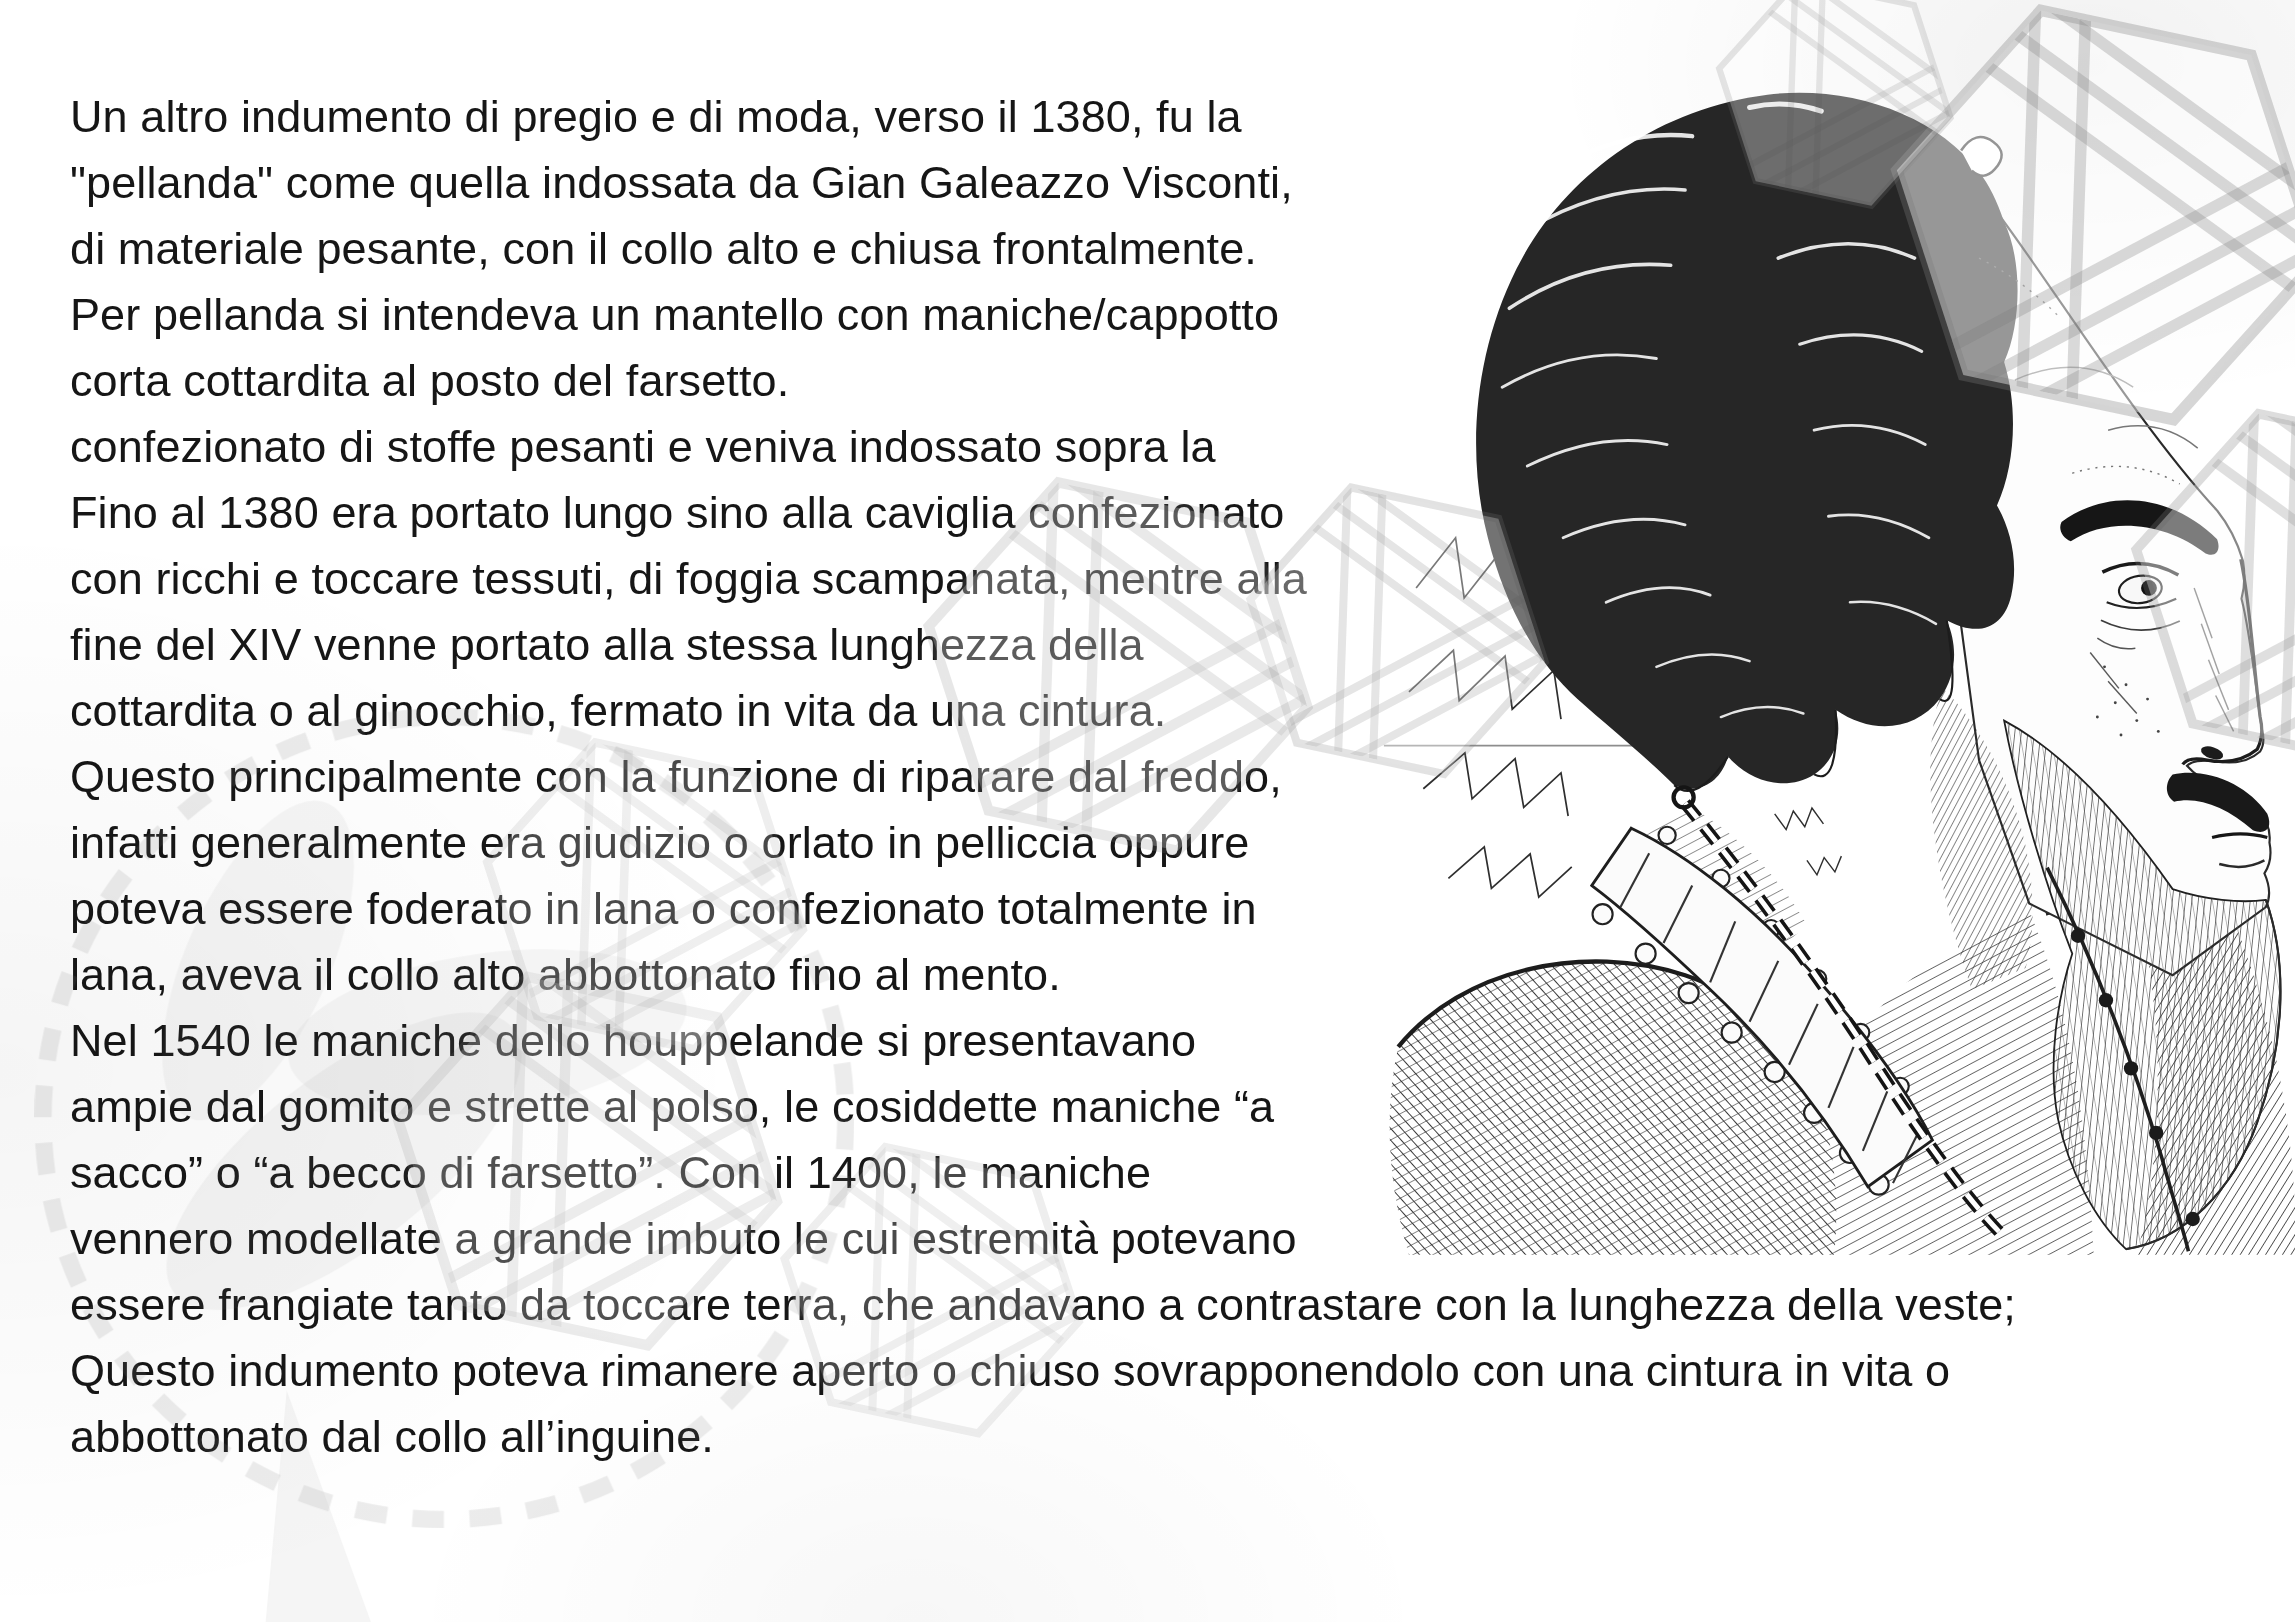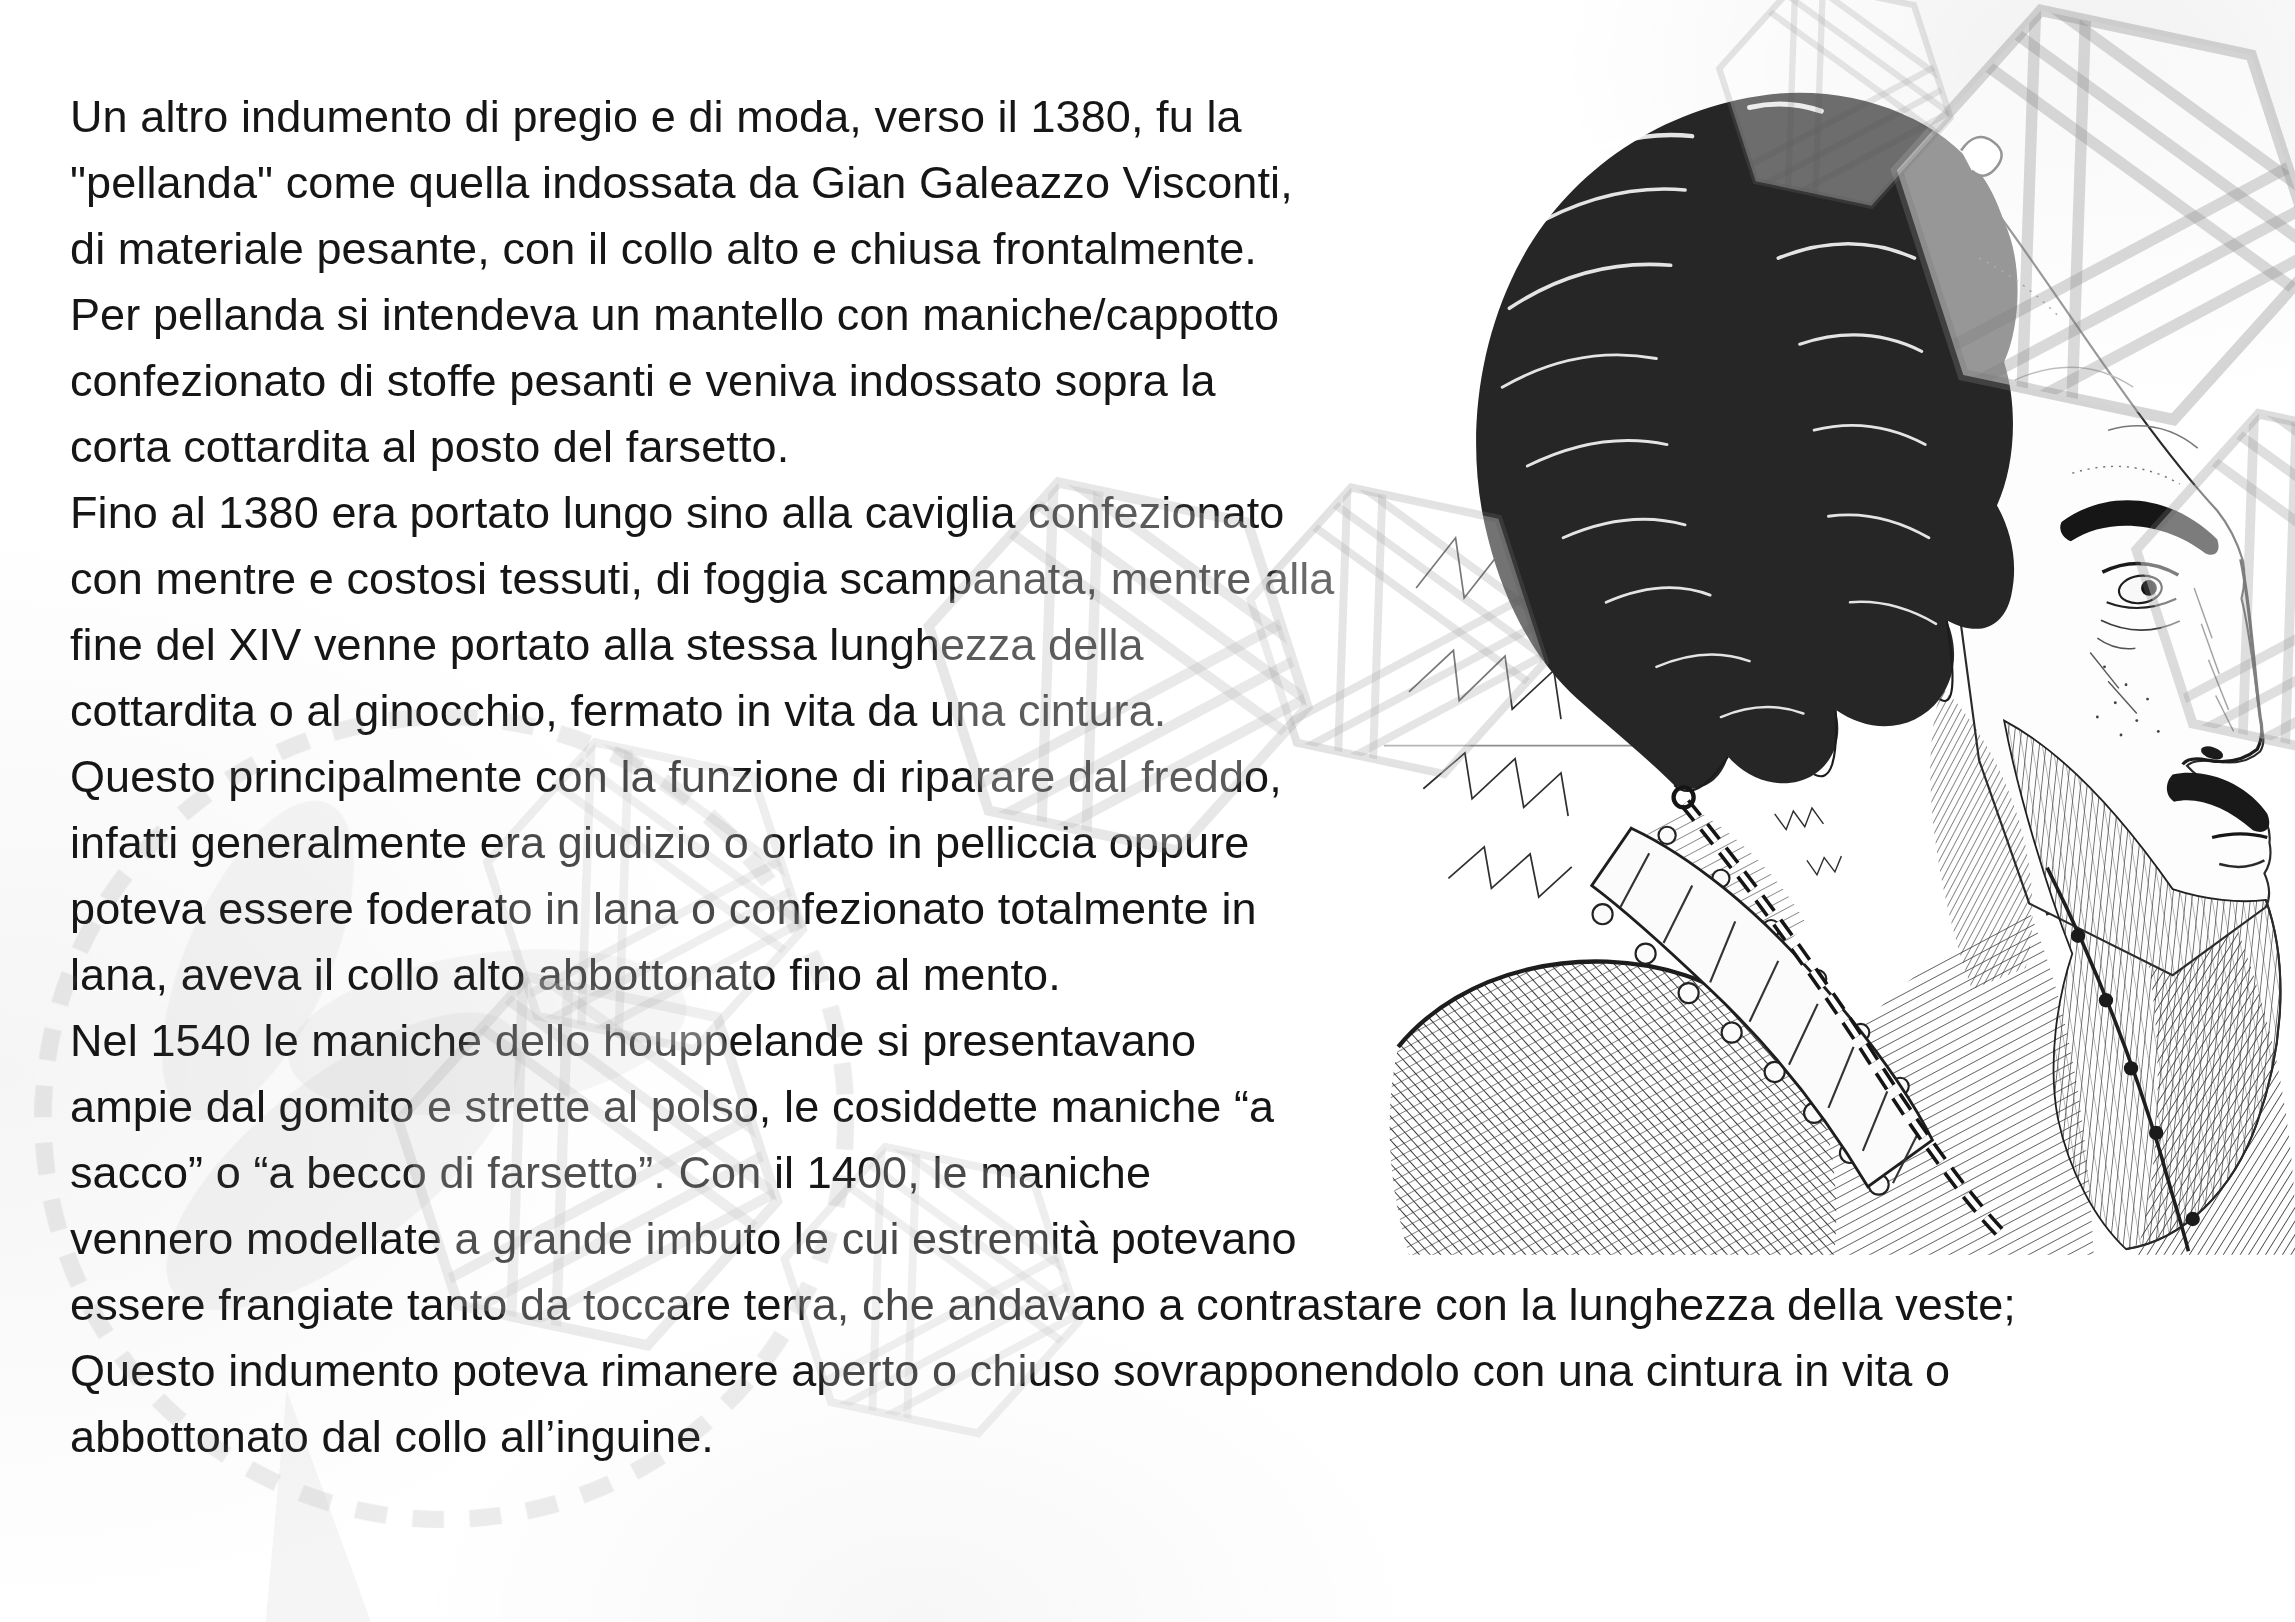--- a/index.html
+++ b/index.html
@@ -33,24 +33,24 @@
 </head>
 <body>
 
 <div id="page">
 
   <div id="text-block">
     <div class="line">Un altro indumento di pregio e di moda, verso il 1380, fu la</div>
     <div class="line">"pellanda" come quella indossata da Gian Galeazzo Visconti,</div>
     <div class="line">di materiale pesante, con il collo alto e chiusa frontalmente.</div>
     <div class="line">Per pellanda si intendeva un mantello con maniche/cappotto</div>
+    <div class="line">corta cottardita al posto del farsetto.</div>
     <div class="line">confezionato di stoffe pesanti e veniva indossato sopra la</div>
-    <div class="line">corta cottardita al posto del farsetto.</div>
     <div class="line">Fino al 1380 era portato lungo sino alla caviglia confezionato</div>
-    <div class="line">con mentre e costosi tessuti, di foggia scampanata, mentre alla</div>
+    <div class="line">con ricchi e toccare tessuti, di foggia scampanata, mentre alla</div>
     <div class="line">fine del XIV venne portato alla stessa lunghezza della</div>
     <div class="line">cottardita o al ginocchio, fermato in vita da una cintura.</div>
     <div class="line">Questo principalmente con la funzione di riparare dal freddo,</div>
     <div class="line">infatti generalmente era giudizio o orlato in pelliccia oppure</div>
     <div class="line">poteva essere foderato in lana o confezionato totalmente in</div>
     <div class="line">lana, aveva il collo alto abbottonato fino al mento.</div>
     <div class="line">Nel 1540 le maniche dello houppelande si presentavano</div>
     <div class="line">ampie dal gomito e strette al polso, le cosiddette maniche “a</div>
     <div class="line">sacco” o “a becco di farsetto”. Con il 1400, le maniche</div>
     <div class="line">vennero modellate a grande imbuto le cui estremità potevano</div>

